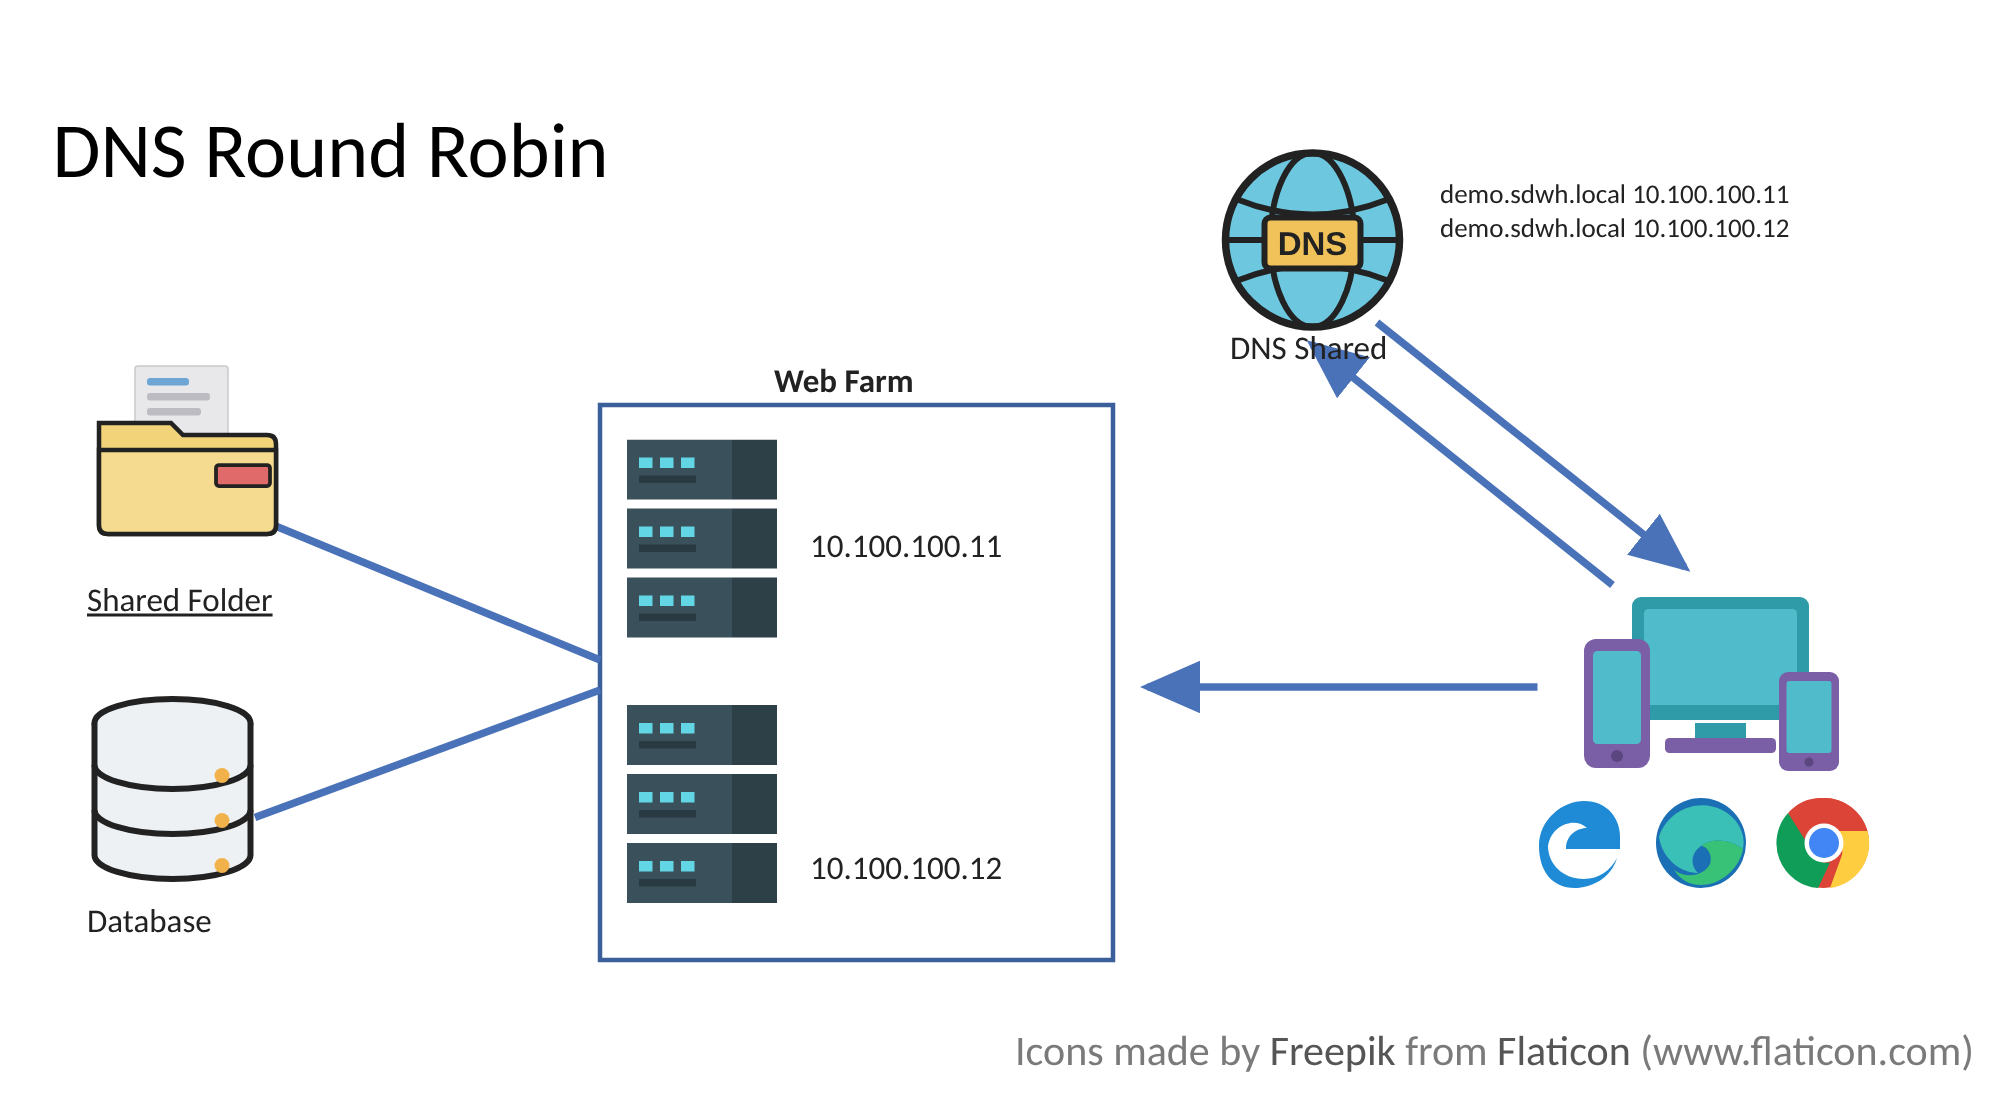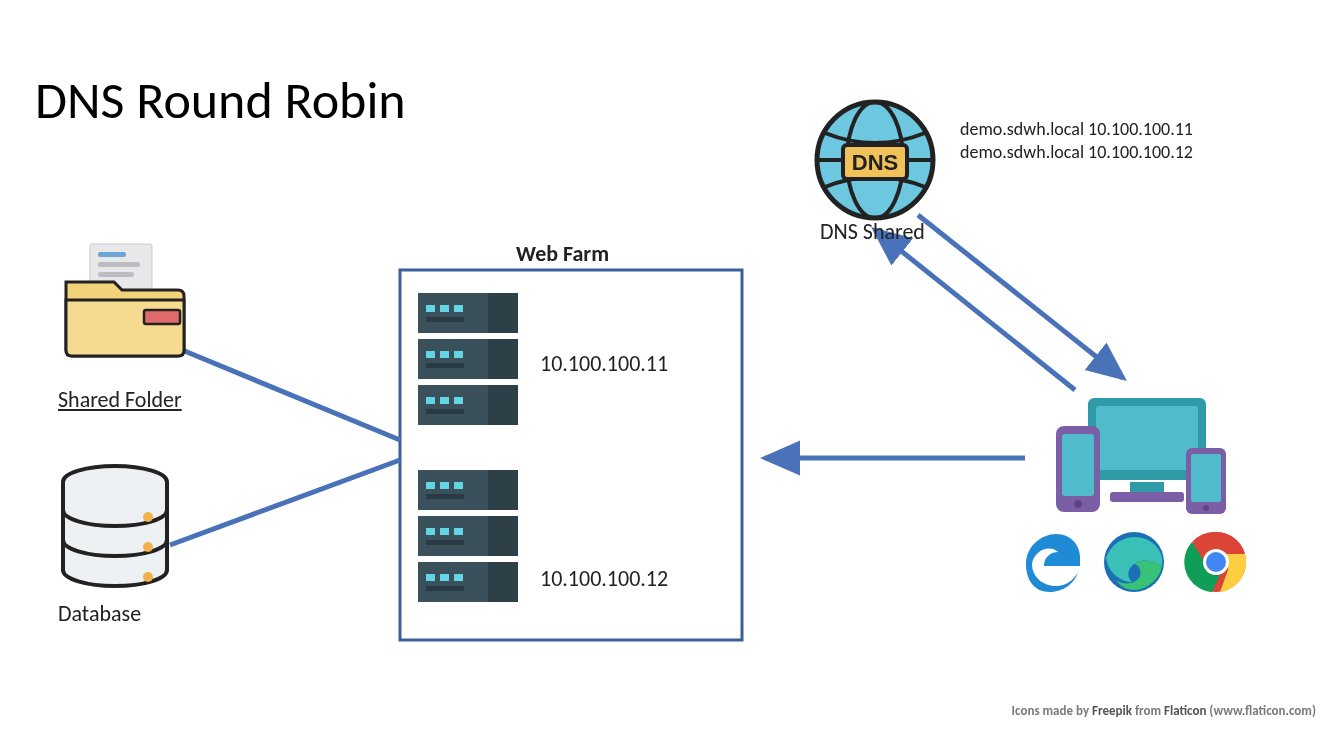--- a/index.html
+++ b/index.html
@@ -20,23 +20,22 @@
     font-size: 52px;
     line-height: 1.1;
     font-weight: 400;
     color: #000;
   }
   .label { font-size: 22px; color: #222; }
   .dns-records { font-size: 18px; line-height: 1.25; }
   .attribution {
     right: 24px;
     bottom: 14px;
-    font-size: 13px;
+    font-size: 28px;
     color: #7a7a7a;
-    font-weight: bold;
   }
   .webfarm-box {
     border: 3px solid #3a5f9a;
     background: #fff;
   }
   svg.diagram {
     position: absolute;
     left: 0; top: 0;
     width: 1340px;
     height: 732px;

